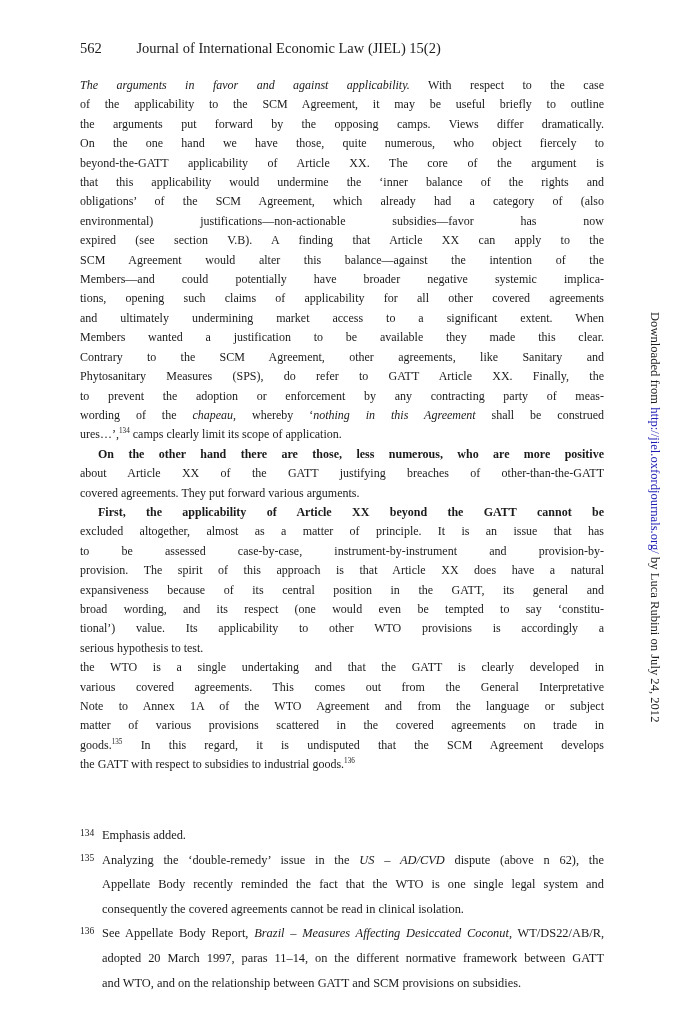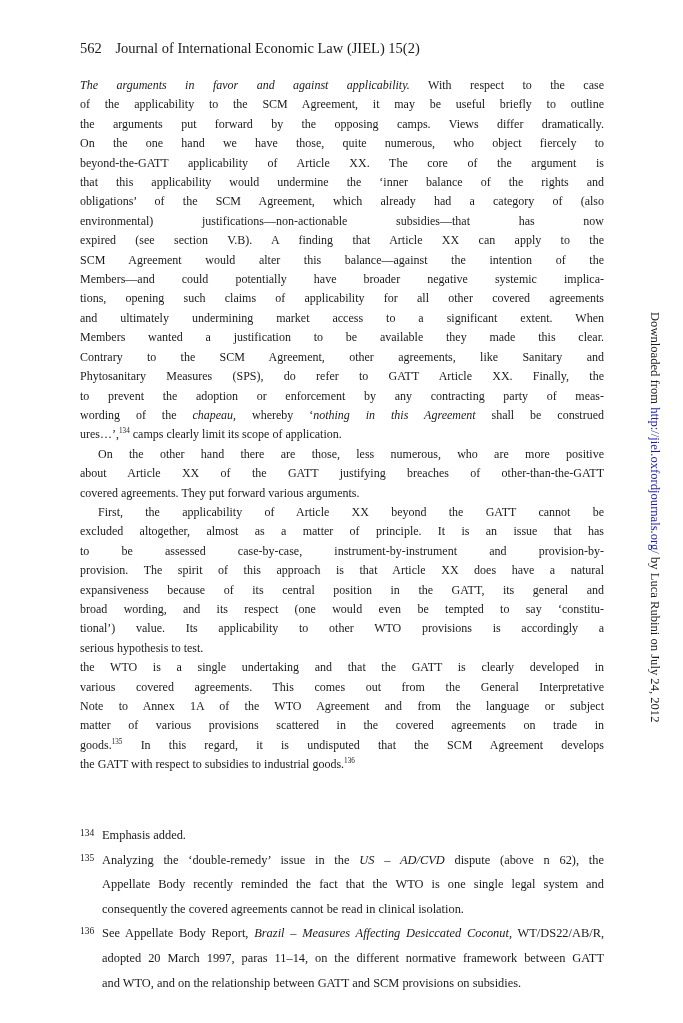--- a/index.html
+++ b/index.html
@@ -1,25 +1,25 @@
 <!DOCTYPE html>
 <html><head>
 <meta charset="utf-8">
 <style>
   html, body { margin: 0; padding: 0; background: #ffffff; }
   body { width: 683px; height: 1023px; position: relative; overflow: hidden; color: #1a1a1a; font-family: "Liberation Serif", "DejaVu Serif", serif; }
   .header { position: absolute; left: 80px; top: 40px; font-size: 14.5px; white-space: nowrap; }
-  .header .pnum { margin-right: 10px; }
+  .header .pnum { margin-right: 31px; }
   .header .jtitle { }
   .body-text { position: absolute; left: 80px; top: 76px; width: 524px; font-size: 12px; line-height: 19.4px; text-align: justify; }
   .body-text p { margin: 0; }
   .body-text sup, .footnotes sup { font-size: 0.6em; line-height: 0; vertical-align: 0.7em; }
   .body-text .line { display: block; text-align: justify; text-align-last: justify; }
   .body-text .line.last { text-align-last: left; }
-  .body-text .line.ind { text-indent: 18px; }
+  .body-text .line.ind { text-indent: 18px; font-weight: bold; }
   .footnotes { position: absolute; left: 80px; top: 818px; width: 524px; font-size: 12.4px; line-height: 14.6px; }
   .fn { position: relative; padding-left: 22px; }
   .fn .fnum { position: absolute; left: 0; top: -2px; font-size: 9.5px; }
   .fn .ftext { display: block; text-align: justify; }
   .fn .fl { display: block; text-align: justify; text-align-last: justify; margin-top: 10px; }
   .fn .fl.last { text-align-last: left; }
   .side { position: absolute; left: 662px; top: 312px; transform-origin: 0 0; transform: rotate(90deg); white-space: nowrap; font-size: 12.6px; color: #1a1a1a; }
   .side .link { color: #1a1ab3; }
   .side .plain { color: #1a1a1a; }
   i { font-style: italic; }
@@ -34,21 +34,21 @@
 
 <div class="body-text" id="body-text">
     <p>
       <span class="line"><i>The arguments in favor and against applicability.</i><span>  With respect to the case</span></span>
       <span class="line"><span>of the applicability to the SCM Agreement, it may be useful briefly to outline</span></span>
       <span class="line"><span>the arguments put forward by the opposing camps. Views differ dramatically.</span></span>
       <span class="line"><span>On the one hand we have those, quite numerous, who object fiercely to</span></span>
       <span class="line"><span>beyond-the-GATT applicability of Article XX. The core of the argument is</span></span>
       <span class="line"><span>that this applicability would undermine the ‘inner balance of the rights and</span></span>
       <span class="line"><span>obligations’ of the SCM Agreement, which already had a category of (also</span></span>
-      <span class="line"><span>environmental) justifications—non-actionable subsidies—that has now</span></span>
+      <span class="line"><span>environmental) justifications—non-actionable subsidies—favor has now</span></span>
       <span class="line"><span>expired (see section V.B). A finding that Article XX can apply to the</span></span>
       <span class="line"><span>SCM Agreement would alter this balance—against the intention of the</span></span>
       <span class="line"><span>Members—and could potentially have broader negative systemic implica-</span></span>
       <span class="line"><span>tions, opening such claims of applicability for all other covered agreements</span></span>
       <span class="line"><span>and ultimately undermining market access to a significant extent. When</span></span>
       <span class="line"><span>Members wanted a justification to be available they made this clear.</span></span>
       <span class="line"><span>Contrary to the SCM Agreement, other agreements, like Sanitary and</span></span>
       <span class="line"><span>Phytosanitary Measures (SPS), do refer to GATT Article XX. Finally, the</span></span>
       <span class="line"><span>to prevent the adoption or enforcement by any contracting party of meas-</span></span>
       <span class="line"><span>wording of the </span><i>chapeau,</i><span> whereby ‘</span><i>nothing in this Agreement</i><span> shall be construed</span></span>

